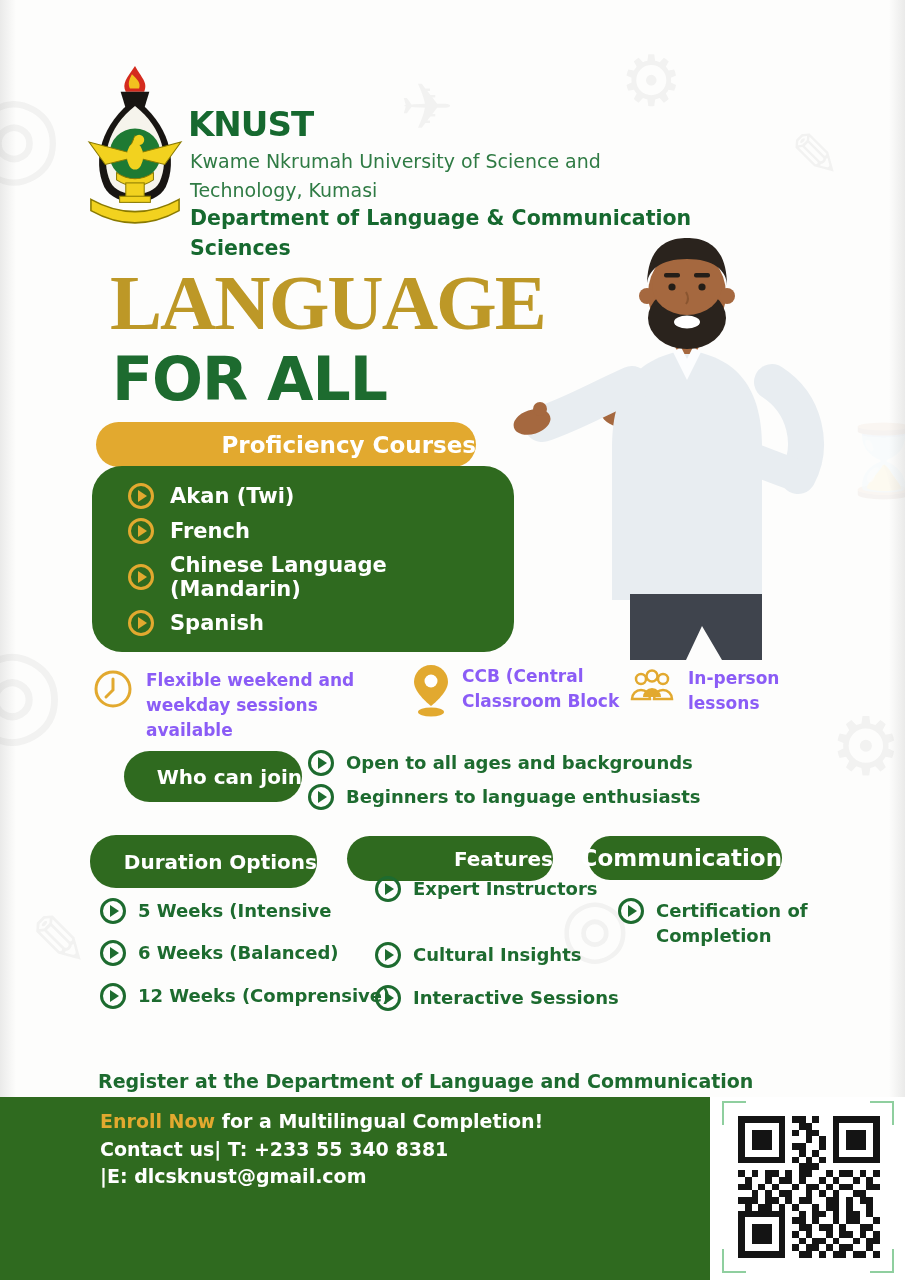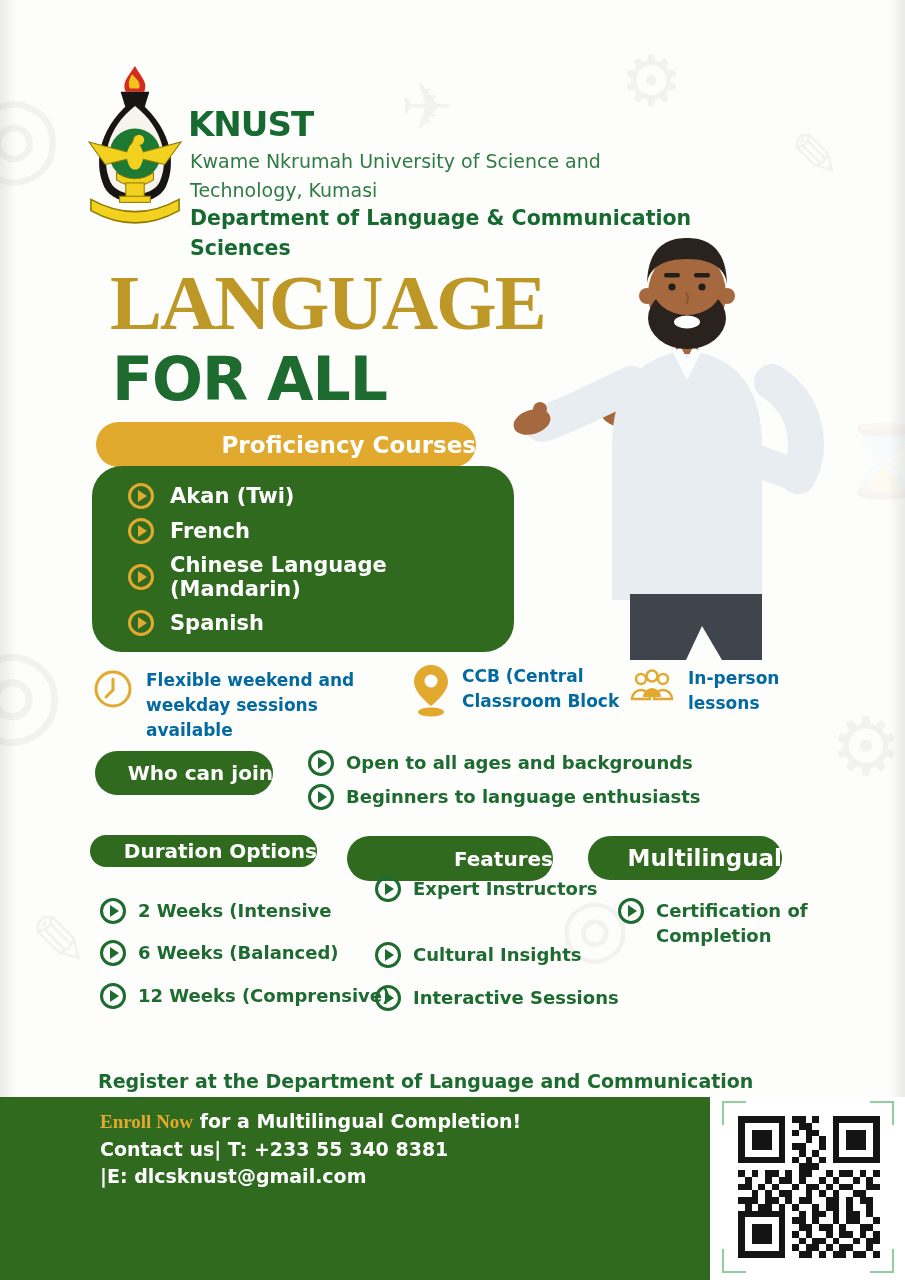--- a/index.html
+++ b/index.html
@@ -16,49 +16,49 @@
   .brand{left:188px;top:104px;font-size:34px;font-weight:bold;letter-spacing:-1px;color:#16692F;}
   .univ{left:190px;top:147px;width:520px;font-size:19px;line-height:29px;color:#2F7B44;}
   .dept{left:190px;top:203px;width:530px;font-size:20.5px;line-height:30px;font-weight:bold;color:#16692F;}
   
   .t1{left:110px;top:258px;font-size:78px;font-weight:bold;letter-spacing:-2px;color:#BD9827;font-family:Liberation Serif, serif;}
   .t2{left:112px;top:344px;font-size:60px;font-weight:bold;letter-spacing:-1px;color:#1D6B2F;}
   
   .pill{display:flex;align-items:center;justify-content:flex-end;color:#fff;font-weight:bold;border-radius:26px;text-align:center;}
   .pill-gold{left:96px;top:422px;width:380px;height:45px;background:#E2A92F;font-size:23px;}
   .pill-green{background:#2F6A1F;}
-  .pill-who{left:95px;top:751px;width:178px;height:44px;font-size:20px;}
-  .pill-duration{left:90px;top:835px;width:227px;height:32px;font-size:20px;}
+  .pill-who{left:124px;top:751px;width:178px;height:51px;font-size:20px;}
+  .pill-duration{left:90px;top:835px;width:227px;height:53px;font-size:20px;}
   .pill-features{left:347px;top:836px;width:206px;height:45px;font-size:20px;}
   .pill-cert{left:588px;top:836px;width:194px;height:44px;font-size:23px;}
   
   .courses-box{left:92px;top:466px;width:422px;height:186px;background:#2F6A1F;border-radius:30px;z-index:2;
     display:flex;flex-direction:column;justify-content:space-around;padding:12px 10px 12px 36px;box-sizing:border-box;}
   .course-row{display:flex;align-items:center;gap:16px;color:#fff;font-size:21px;font-weight:bold;}
   
   .play{flex:0 0 auto;width:26px;height:26px;border-radius:50%;position:relative;box-sizing:border-box;}
   .play.gold{border:3px solid #E2A92F;}
   .play.green{border:3px solid #1D6B2F;}
   .play::after{content:'';position:absolute;left:7px;top:4px;border-top:6px solid transparent;border-bottom:6px solid transparent;}
   .play.gold::after{border-left:9px solid #E2A92F;}
   .play.green::after{border-left:9px solid #1D6B2F;}
   
-  .info-item{display:flex;align-items:flex-start;gap:12px;color:#0369a1;font-weight:bold;font-size:17px;line-height:25px;}
+  .info-item{display:flex;align-items:flex-start;gap:12px;color:#8b5cf6;font-weight:bold;font-size:17px;line-height:25px;}
   .info-1{left:92px;top:668px;width:330px;}
   .info-2{left:412px;top:664px;width:230px;}
   .info-3{left:628px;top:666px;width:190px;}
   
   .bullet{display:flex;align-items:flex-start;gap:12px;color:#1D6B2F;font-weight:bold;font-size:18px;line-height:25px;}
   .bullet .play{margin-top:0px;}
   
   .register{left:98px;top:1066px;width:730px;font-size:19px;line-height:30px;font-weight:bold;color:#1D6B2F;}
   
   .footer-bar{left:0;top:1097px;width:710px;height:183px;background:#2F6A1F;}
   .footer-text{left:100px;top:1108px;width:560px;color:#fff;font-weight:bold;font-size:19px;line-height:27.5px;}
-  .gold-text{color:#E2A92F;font-family:Liberation Serif, serif;}
+  .gold-text{color:#E2A92F;}
   
   .qr-panel{left:710px;top:1097px;width:195px;height:183px;background:#ffffff;}
   .qr-brackets{left:722px;top:1101px;width:172px;height:172px;}
   .qr-brackets span{position:absolute;width:22px;height:22px;}
   .qb-tl{left:0;top:0;border-left:2px solid #8FCF9F;border-top:2px solid #8FCF9F;}
   .qb-tr{right:0;top:0;border-right:2px solid #8FCF9F;border-top:2px solid #8FCF9F;}
   .qb-bl{left:0;bottom:0;border-left:2px solid #8FCF9F;border-bottom:2px solid #8FCF9F;}
   .qb-br{right:0;bottom:0;border-right:2px solid #8FCF9F;border-bottom:2px solid #8FCF9F;}
   .qr{left:738px;top:1116px;width:142px;height:142px;display:grid;background:#fff;}
   .qm{background:#141414;}
@@ -199,26 +199,26 @@
     <span>Beginners to language enthusiasts</span>
   </div>
 
   <div class="abs pill pill-green pill-duration">
     <span>Duration Options</span>
   </div>
   <div class="abs pill pill-green pill-features">
     <span>Features</span>
   </div>
   <div class="abs pill pill-green pill-cert">
-    <span>Multilingual</span>
+    <span>Communication</span>
   </div>
 
   <div class="abs bullet" style="left:100px;top:898px;">
     <span class="play green"></span>
-    <span>2 Weeks (Intensive</span>
+    <span>5 Weeks (Intensive</span>
   </div>
   <div class="abs bullet" style="left:100px;top:940px;">
     <span class="play green"></span>
     <span>6 Weeks (Balanced)</span>
   </div>
   <div class="abs bullet" style="left:100px;top:983px;">
     <span class="play green"></span>
     <span>12 Weeks (Comprensive)</span>
   </div>
 

